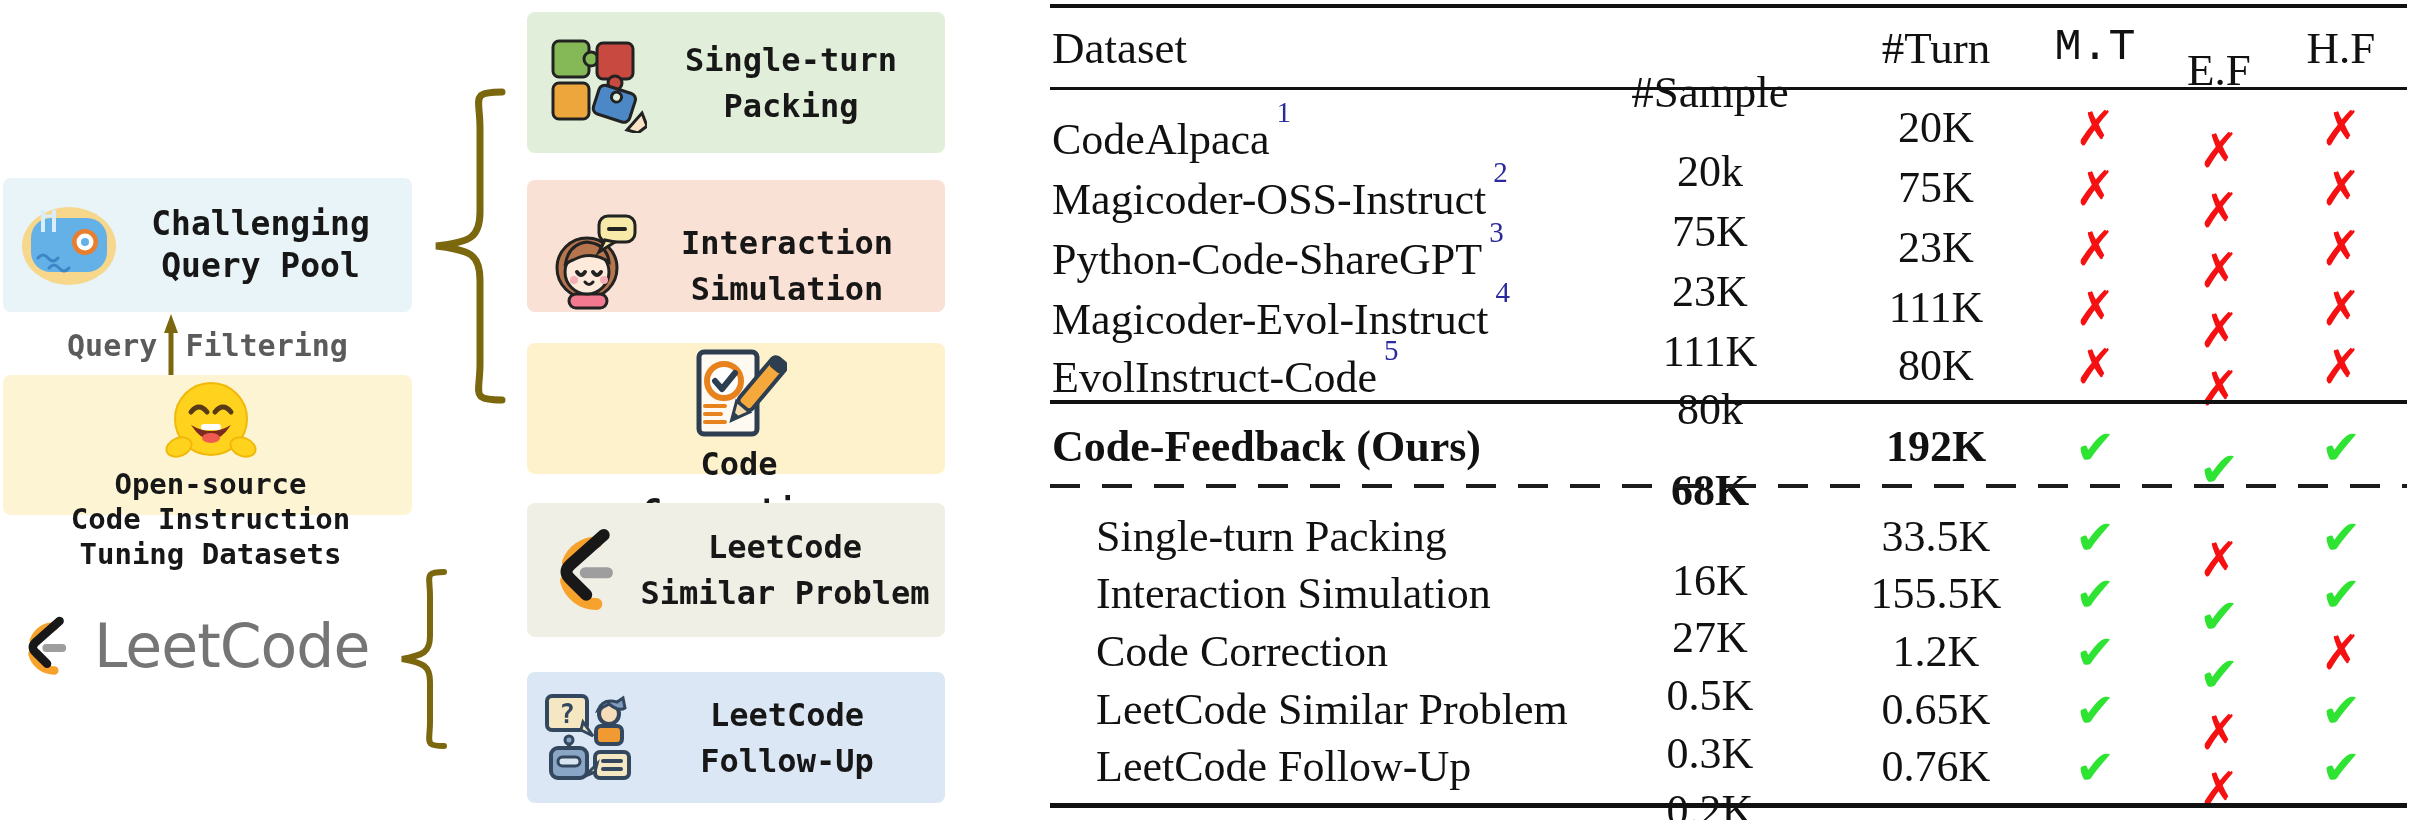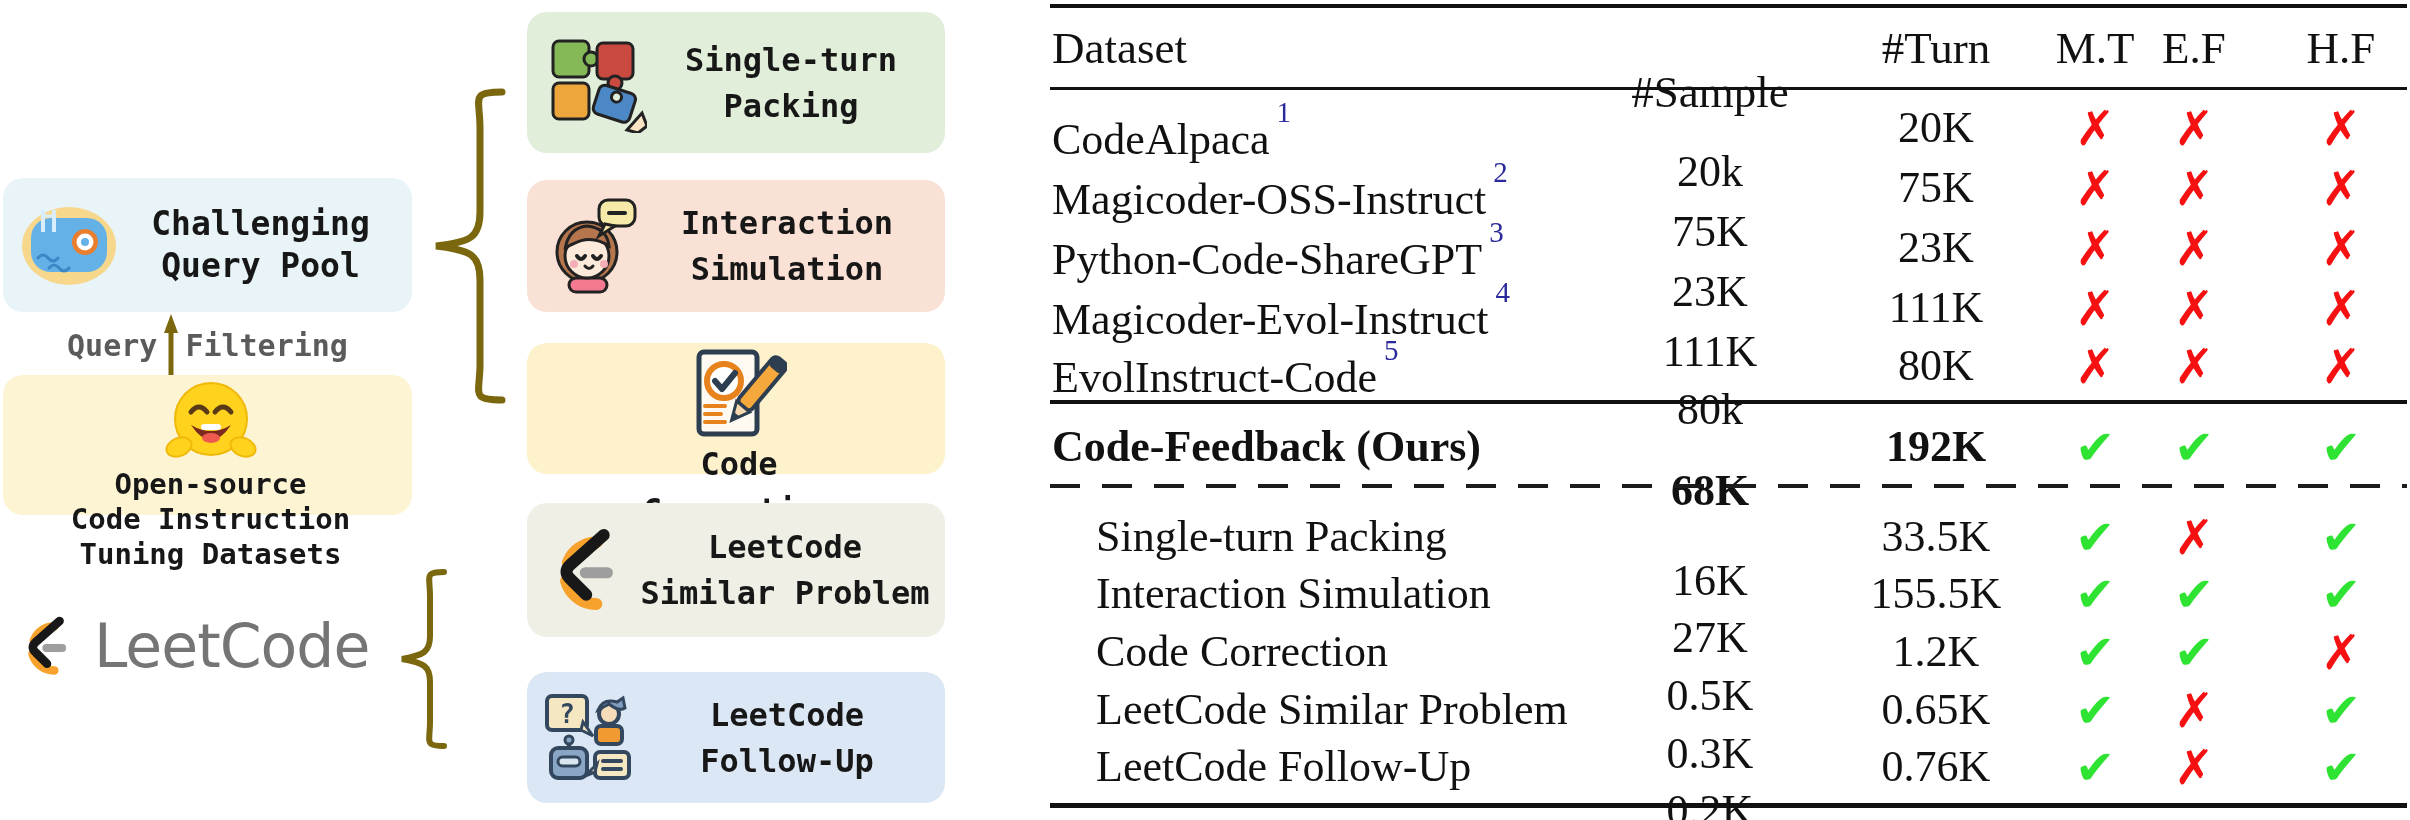--- a/index.html
+++ b/index.html
@@ -1,31 +1,31 @@
 <!DOCTYPE html>
 <html><head>
 <meta charset="utf-8">
 <style>
   html,body{margin:0;padding:0;background:#ffffff;}
   .canvas{position:relative;width:2410px;height:820px;background:#ffffff;overflow:hidden;
           font-family:"Liberation Sans",sans-serif;}
 
   
-  .dbox{position:absolute;border-radius:20px;display:flex;align-items:center;padding:0 10px 0 16px;box-sizing:border-box;}
+  .dbox{position:absolute;border-radius:8px;display:flex;align-items:center;padding:0 10px 0 16px;box-sizing:border-box;}
   .dbox .ic{flex:0 0 auto;}
   .dlabel{flex:1 1 auto;text-align:center;font-family:"DejaVu Sans Mono",monospace;
           font-weight:bold;color:#171717;}
   .pool-box{left:3px;top:178px;width:409px;height:134px;}
   .pool-box .dlabel{font-size:33px;line-height:42px;}
   .open-box{left:3px;top:375px;width:409px;height:140px;flex-direction:column;}
   .open-box .dlabel{font-size:29px;line-height:35px;}
   .fbox{left:527px;top:0;width:418px;height:134px;}
   .fbox .dlabel{font-size:32px;line-height:46px;}
   .b1{top:12px;height:141px;}
-  .b2{top:180px;height:132px;}
+  .b2{top:180px;height:132px;align-items:flex-end;}
   .b3{top:343px;height:131px;}
   .b4{top:503px;height:134px;}
   .b5{top:672px;height:131px;}
 
   .filter-row{position:absolute;left:3px;top:313px;width:409px;height:64px;
               display:flex;align-items:center;justify-content:center;gap:4px;}
   .filter-txt{font-family:"DejaVu Sans Mono",monospace;font-weight:bold;font-size:30px;color:#5b5b5b;}
   .arrow-svg{display:block;}
 
   .lc-logo{position:absolute;left:16px;top:606px;display:flex;align-items:center;gap:12px;}
@@ -44,22 +44,22 @@
      repeating-linear-gradient(90deg,#1c1c1c 0 30px,transparent 30px 52px);}
 
   .t-row{position:absolute;left:0;width:1357px;height:60px;line-height:60px;
          font-family:"Liberation Serif",serif;font-size:44px;white-space:nowrap;}
   .t-head{font-size:45px;}
   .t-name{position:absolute;left:2px;top:0;}
   .t-name.indent{left:46px;}
   .t-c{position:absolute;top:0;width:160px;text-align:center;}
   .c-sample{left:580px;margin-top:44px;}
   .c-turn{left:806px;}
-  .c-mt{left:965px;}
-  .c-ef{left:1064px;}
+  .c-mt{left:965px;font-family:Liberation Mono, monospace;}
+  .c-ef{left:1089px;margin-top:22px;}
   .c-hf{left:1211px;}
   .mark{font-family:"DejaVu Sans",sans-serif;font-weight:bold;font-size:48px;}
   .bold{font-weight:bold;}
   .sup{font-size:29px;position:relative;top:-16px;margin-left:7px;}
 </style>
 </head>
 <body>
 
 <div class="canvas">
 

